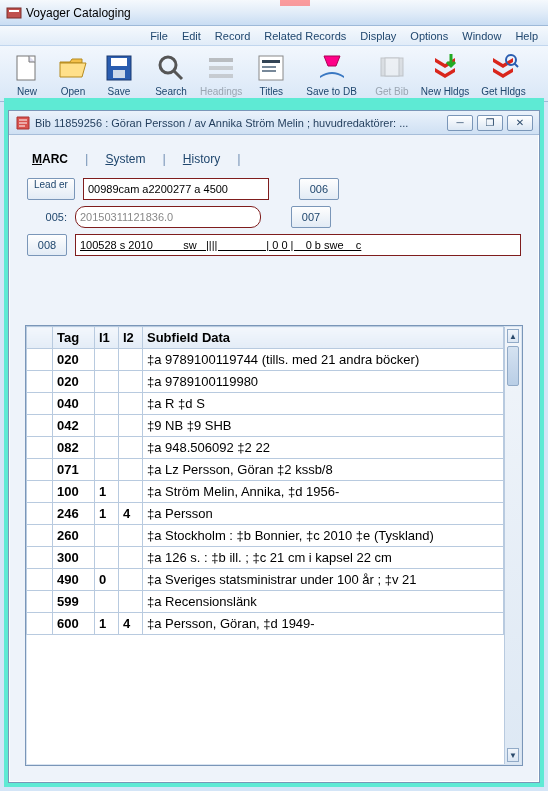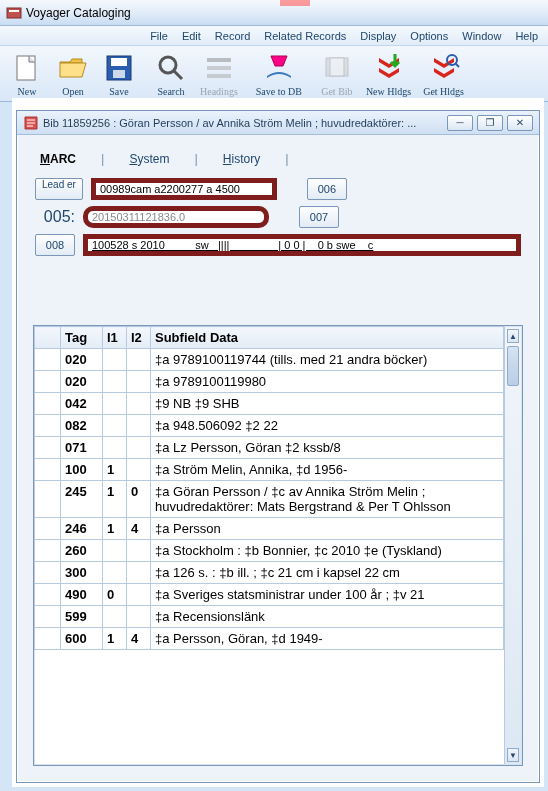--- a/index.html
+++ b/index.html
@@ -53,29 +53,28 @@
     display: flex;
     flex-direction: column;
     align-items: center;
     justify-content: flex-start;
     padding: 4px 6px 4px 6px;
     min-width: 46px;
     text-align: center;
     cursor: default;
   }
   .tbtn .ic { width: 32px; height: 32px; display:flex;align-items:center;justify-content:center;}
-  .tbtn .lbl { font-size: 10px; color: #20476e; margin-top: 2px; white-space: nowrap; font-family: Liberation Serif, serif; }
+  .tbtn .lbl { font-size: 10px; color: #20476e; margin-top: 2px; white-space: nowrap; }
   .tbtn.disabled .lbl { color: #9aa5b1; }
   .tbtn.disabled .ic { opacity: .5; }
   .toolbar .sep { width: 6px; }
   .client {
     position: absolute;
     left: 4px; right: 4px; top: 98px; bottom: 4px;
-    background: #ffffff;
-    margin-left: 8px;
+    background: #5eead4;
   }
   .childwin {
     position: absolute;
     left: 4px; top: 12px; right: 4px; bottom: 4px;
     background: #eef3fa;
     border: 1px solid #7a96b8;
     box-shadow: 0 0 0 1px #fff inset;
   }
   .child-title {
     height: 24px;
@@ -86,41 +85,41 @@
     padding: 0 6px;
   }
   .child-title .cicon { width:16px;height:16px;margin-right:4px;}
   .child-title .ctxt { flex:1; font-size:11px; color:#1f3b5a; white-space:nowrap; overflow:hidden; text-overflow:ellipsis;}
   .winbtns { display:flex; gap:4px;}
   .winbtn {
     width:26px;height:16px;border:1px solid #7a96b8;background:linear-gradient(#fff,#dbe7f4);
     display:flex;align-items:center;justify-content:center;font-size:10px;color:#2b4a6b;border-radius:2px;
   }
   .child-body { position:absolute; left:8px; right:8px; top:36px; bottom:8px; }
-  .tabs { display:flex; align-items:flex-end; gap:12px; margin-bottom:8px; padding-left:4px;}
+  .tabs { display:flex; align-items:flex-end; gap:4px; margin-bottom:8px; padding-left:4px;}
   .tab {
     padding:4px 10px 4px 10px;
     font-size:12px;
     color:#20476e;
     border:1px solid transparent;
     border-bottom:none;
     cursor:default;
   }
   .tab .ul { text-decoration: underline; }
   .tab.sel { font-weight:bold; color:#000; }
   .tab-sep { color:#7a96b8; padding:0 2px 4px 2px; font-size:13px;}
   .fixed-area { padding:0 10px 8px 10px; }
   .row { display:flex; align-items:center; margin-bottom:6px; gap:8px;}
   .smbtn {
     min-width:40px;height:22px;border:1px solid #7a96b8;background:linear-gradient(#fefefe,#e2ebf5);
     font-size:11px;padding:0 6px;text-align:center;line-height:20px;border-radius:2px;
     color:#20476e;
   }
   .txtin {
-    height:22px;border:5px solid #7f1d1d;background:#fff;font-size:11px;
+    height:22px;border:1px solid #7f1d1d;background:#fff;font-size:11px;
     padding:2px 4px;color:#000;font-family:inherit;
   }
   .txtin.dim { color:#888; }
   .grid-wrap {
     position:absolute; left:8px; right:8px; top:178px; bottom:8px;
     border:1px solid #7a96b8; background:#fff; overflow:hidden;
     box-shadow: inset 0 0 0 1px #d8e3f0;
   }
   .grid-wrap::after{
     content:""; position:absolute; top:1px; bottom:1px; right:1px; width:16px;
@@ -219,20 +218,31 @@
     <div class="tbtn disabled">
       <span class="ic">
         <svg viewBox="0 0 32 32">
           <rect x="4" y="6" width="24" height="4" fill="#888"></rect>
           <rect x="4" y="14" width="24" height="4" fill="#aaa"></rect>
           <rect x="4" y="22" width="24" height="4" fill="#aaa"></rect>
         </svg>
       </span>
       <span class="lbl">Headings</span>
     </div>
+    <div class="tbtn">
+      <span class="ic">
+        <svg viewBox="0 0 32 32">
+          <rect x="4" y="4" width="24" height="24" fill="#fff" stroke="#888"></rect>
+          <rect x="7" y="8" width="18" height="3" fill="#345"></rect>
+          <rect x="7" y="14" width="14" height="2" fill="#789"></rect>
+          <rect x="7" y="18" width="14" height="2" fill="#789"></rect>
+        </svg>
+      </span>
+      <span class="lbl">Titles</span>
+    </div>
     <div class="sep"></div>
     <div class="tbtn">
       <span class="ic">
         <svg viewBox="0 0 32 32">
           <path d="M4 26 Q16 18 28 26 L28 24 Q16 16 4 24 Z" fill="#3a78c2"></path>
           <path d="M8 4 L24 4 L20 14 L12 14 Z" fill="#f08" stroke="#a05"></path>
         </svg>
       </span>
       <span class="lbl">Save to DB</span>
     </div>
@@ -298,21 +308,21 @@
         </div>
 
       <div class="fixed-area">
         <div class="row">
           <div class="smbtn" style="line-height:10px;font-size:10px;padding-top:1px;">Lead er</div>
           <input class="txtin" style="width: 186px;" value="00989cam a2200277 a 4500">
           <div style="width:14px;"></div>
           <div class="smbtn">006</div>
         </div>
         <div class="row">
-          <div style="min-width:40px;text-align:right;font-size:16px;color:#20476e;">005:</div>
+          <div style="min-width:40px;text-align:right;font-size:11px;color:#20476e;">005:</div>
           <input class="txtin dim" style="width: 186px; border-radius: 10px;" value="20150311121836.0">
           <div style="width:14px;"></div>
           <div class="smbtn">007</div>
         </div>
         <div class="row">
           <div class="smbtn">008</div>
           <input class="txtin" style="flex: 1 1 0%; text-decoration: underline;" value="100528 s 2010 ____ sw_ |||| _ __ ___ | 0 0 | _ 0 b swe _ c">
         </div>
       </div>
 
@@ -347,20 +357,27 @@
               </tr>
               <tr>
                 <td></td>
                 <td class="tag">020</td>
                 <td class="ind"></td>
                 <td class="ind"></td>
                 <td class="subf">‡a 9789100119980</td>
               </tr>
               <tr>
                 <td></td>
+                <td class="tag">040</td>
+                <td class="ind"></td>
+                <td class="ind"></td>
+                <td class="subf">‡a R ‡d S</td>
+              </tr>
+              <tr>
+                <td></td>
                 <td class="tag">042</td>
                 <td class="ind"></td>
                 <td class="ind"></td>
                 <td class="subf">‡9 NB ‡9 SHB</td>
               </tr>
               <tr>
                 <td></td>
                 <td class="tag">082</td>
                 <td class="ind"></td>
                 <td class="ind"></td>
@@ -372,27 +389,20 @@
                 <td class="ind"></td>
                 <td class="ind"></td>
                 <td class="subf">‡a Lz Persson, Göran ‡2 kssb/8</td>
               </tr>
               <tr>
                 <td></td>
                 <td class="tag">100</td>
                 <td class="ind">1</td>
                 <td class="ind"></td>
                 <td class="subf">‡a Ström Melin, Annika, ‡d 1956-</td>
-              </tr>
-              <tr>
-                <td></td>
-                <td class="tag">245</td>
-                <td class="ind">1</td>
-                <td class="ind">0</td>
-                <td class="subf">‡a Göran Persson / ‡c av Annika Ström Melin ; huvudredaktörer: Mats Bergstrand &amp; Per T Ohlsson</td>
               </tr>
               <tr>
                 <td></td>
                 <td class="tag">246</td>
                 <td class="ind">1</td>
                 <td class="ind">4</td>
                 <td class="subf">‡a Persson</td>
               </tr>
               <tr>
                 <td></td>

